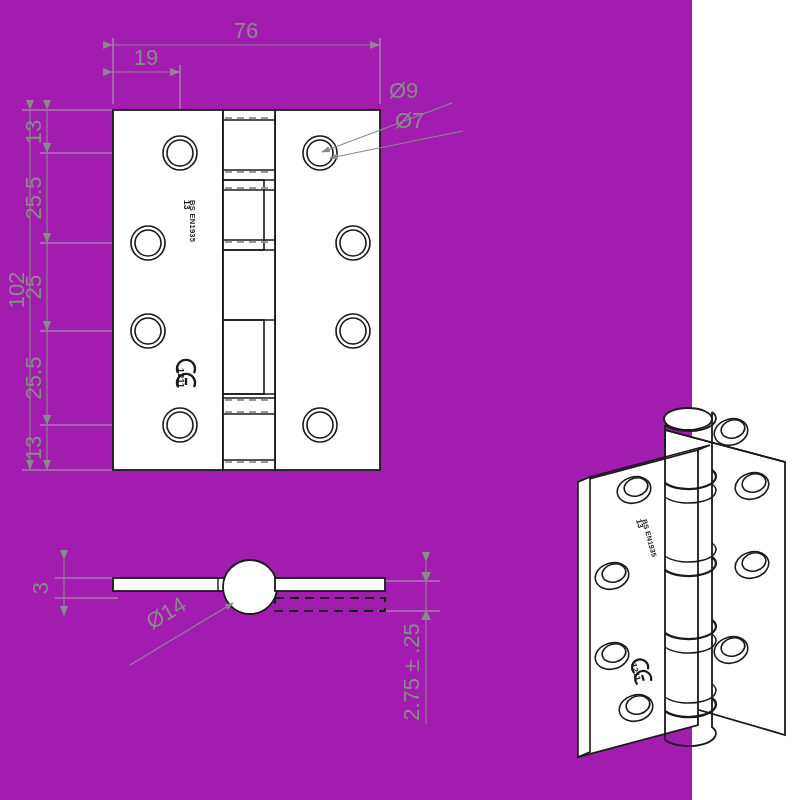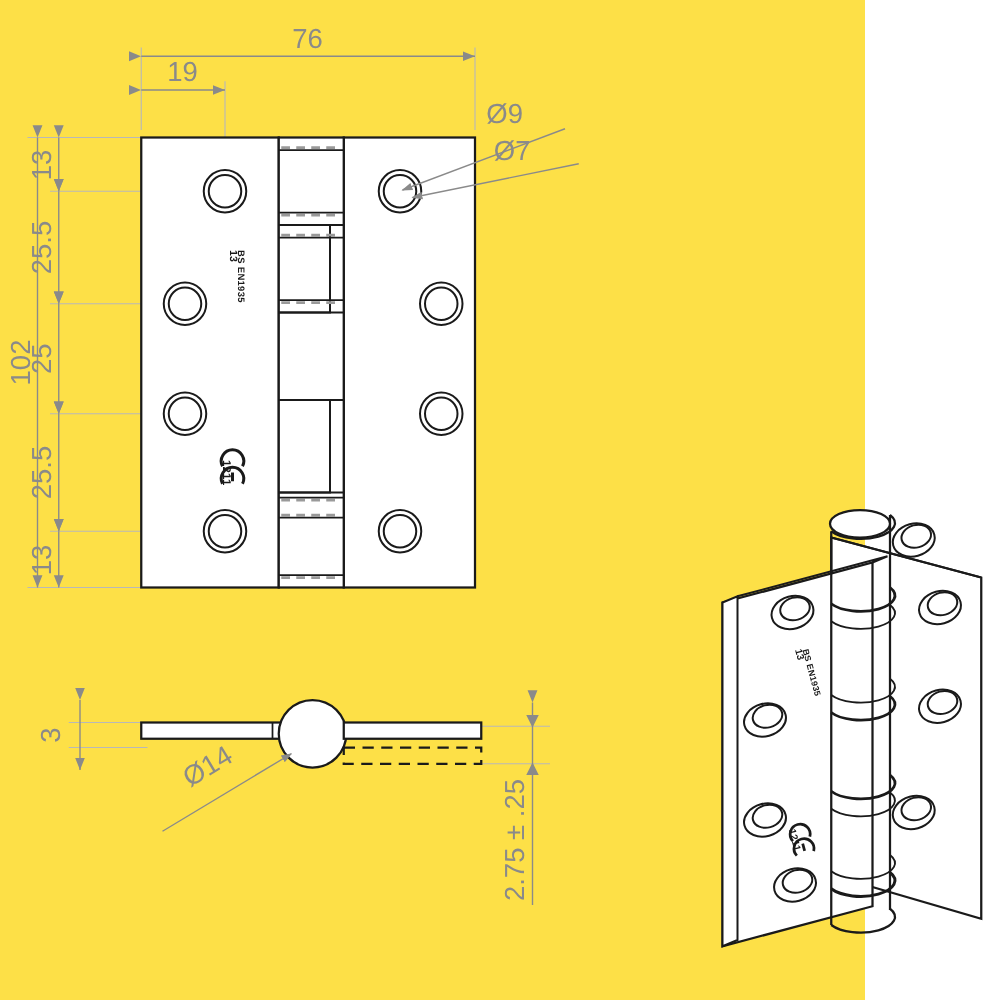--- a/index.html
+++ b/index.html
@@ -1,18 +1,18 @@
 <!DOCTYPE html>
 <html><head>
 <meta charset="utf-8">
 <style>
   html,body{margin:0;padding:0;background:#ffffff;}
   body{width:800px;height:800px;overflow:hidden;
        font-family:"Liberation Sans","DejaVu Sans",sans-serif;}
-  #sheet{position:relative;width:692px;height:800px;background:#fde047;}
+  #sheet{position:relative;width:692px;height:800px;background:#a21caf;}
   svg{display:block;}
   .dimtxt{font-family:"Liberation Sans",sans-serif;fill:#8a8a8a;}
   .marktxt{font-family:"Liberation Sans",sans-serif;fill:#1a1a1a;font-weight:bold;}
 </style>
 </head>
 <body>
 
 <div id="sheet">
 
 <svg width="800" height="800" viewBox="0 0 800 800">

